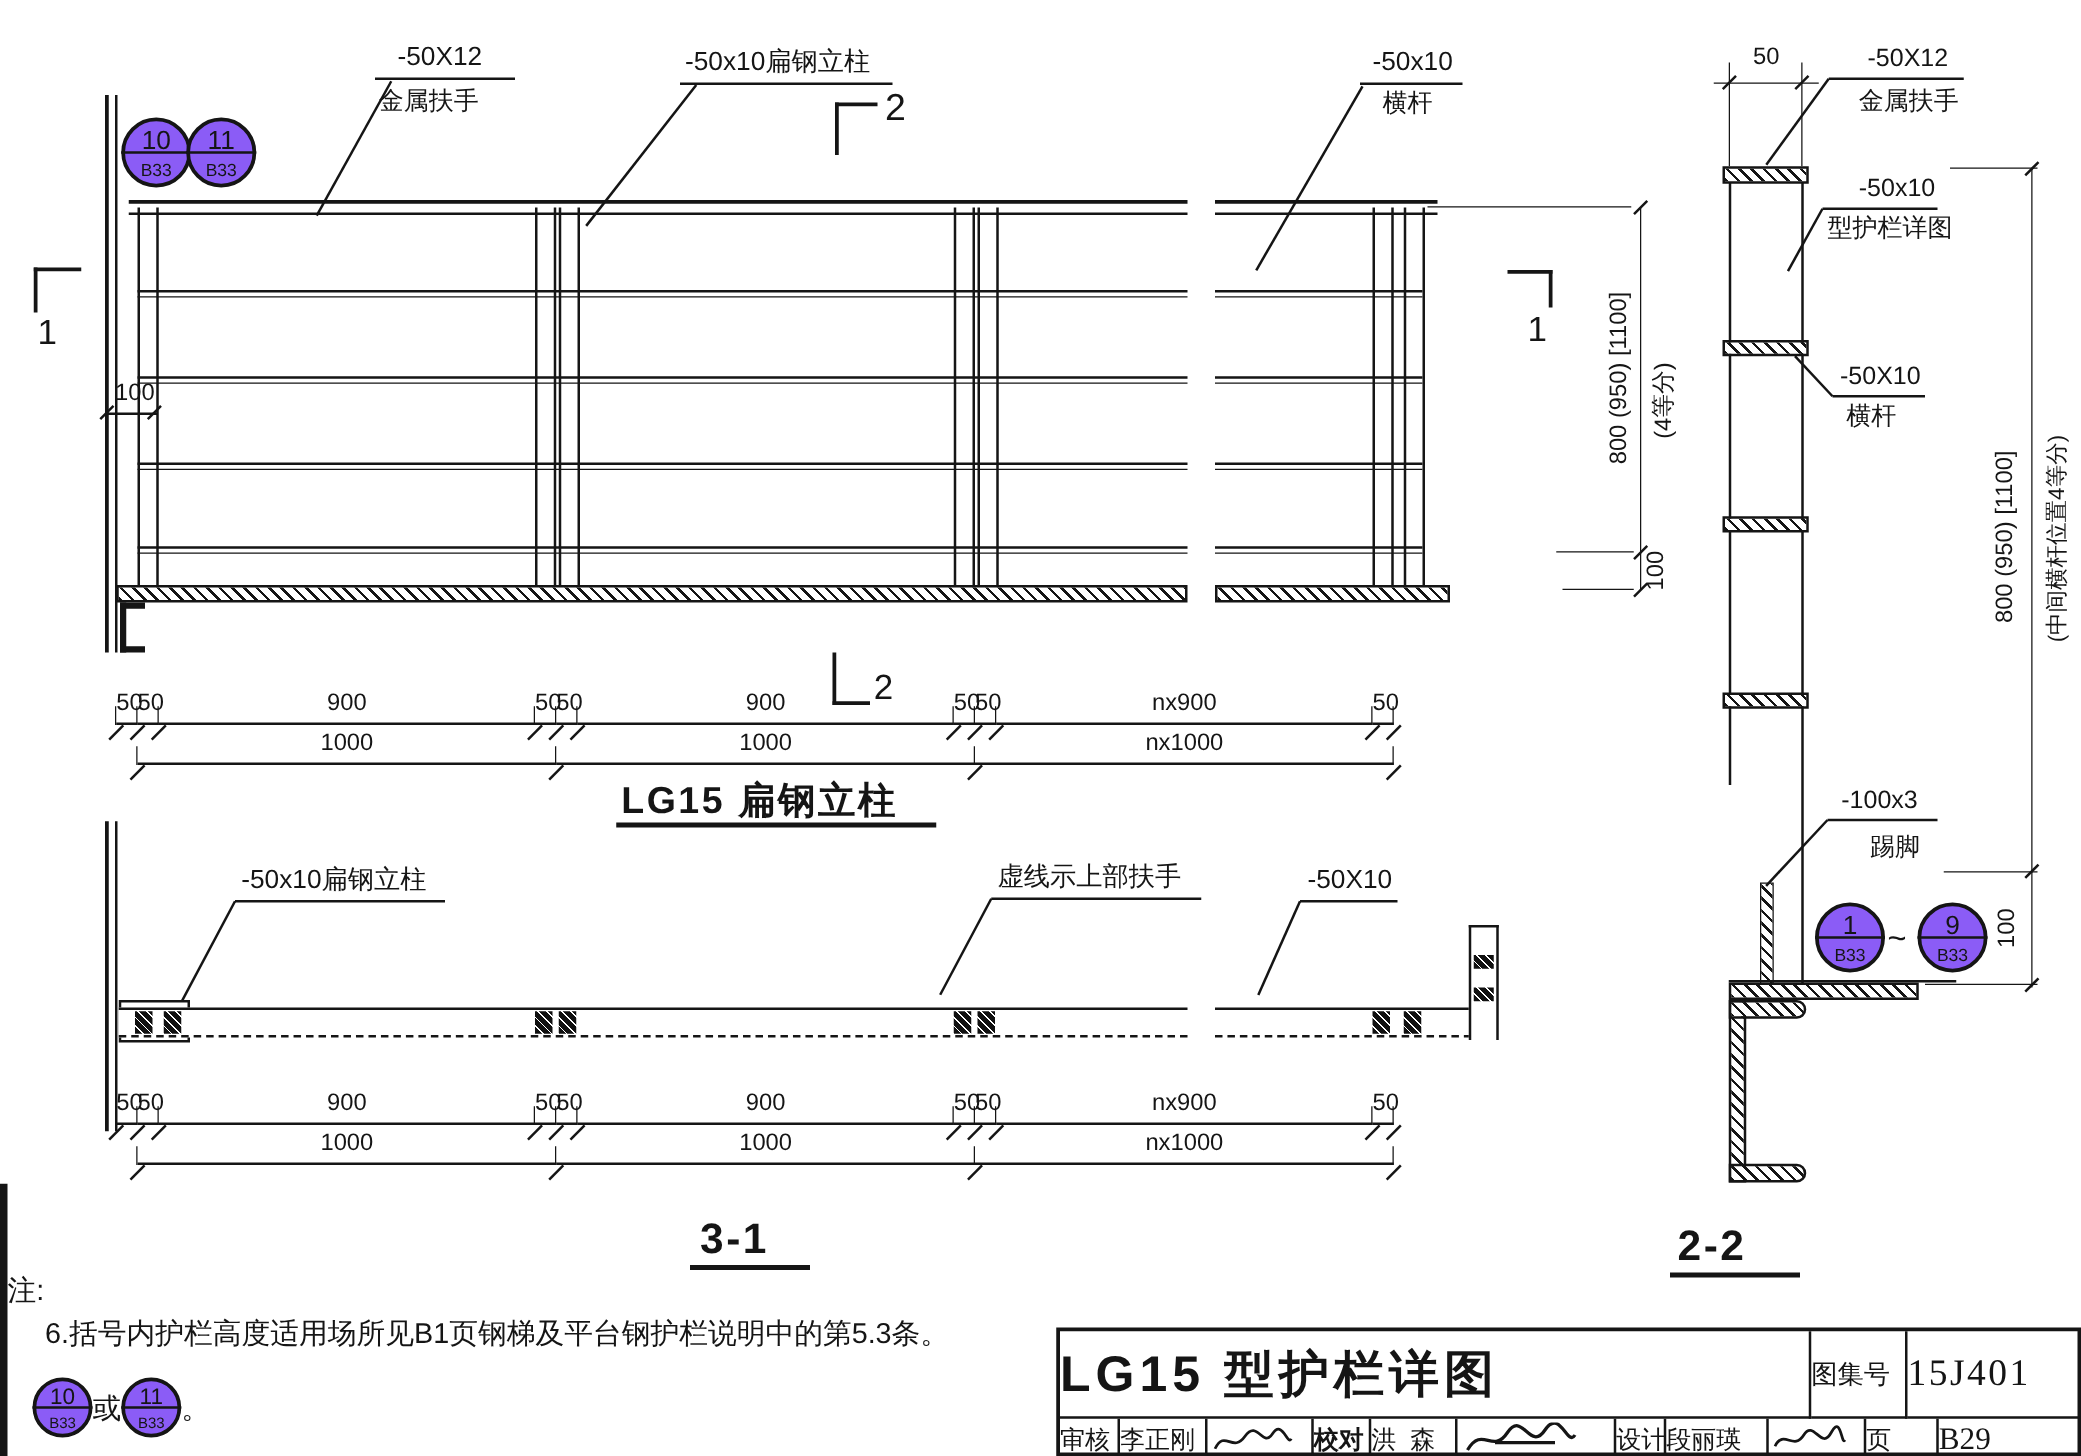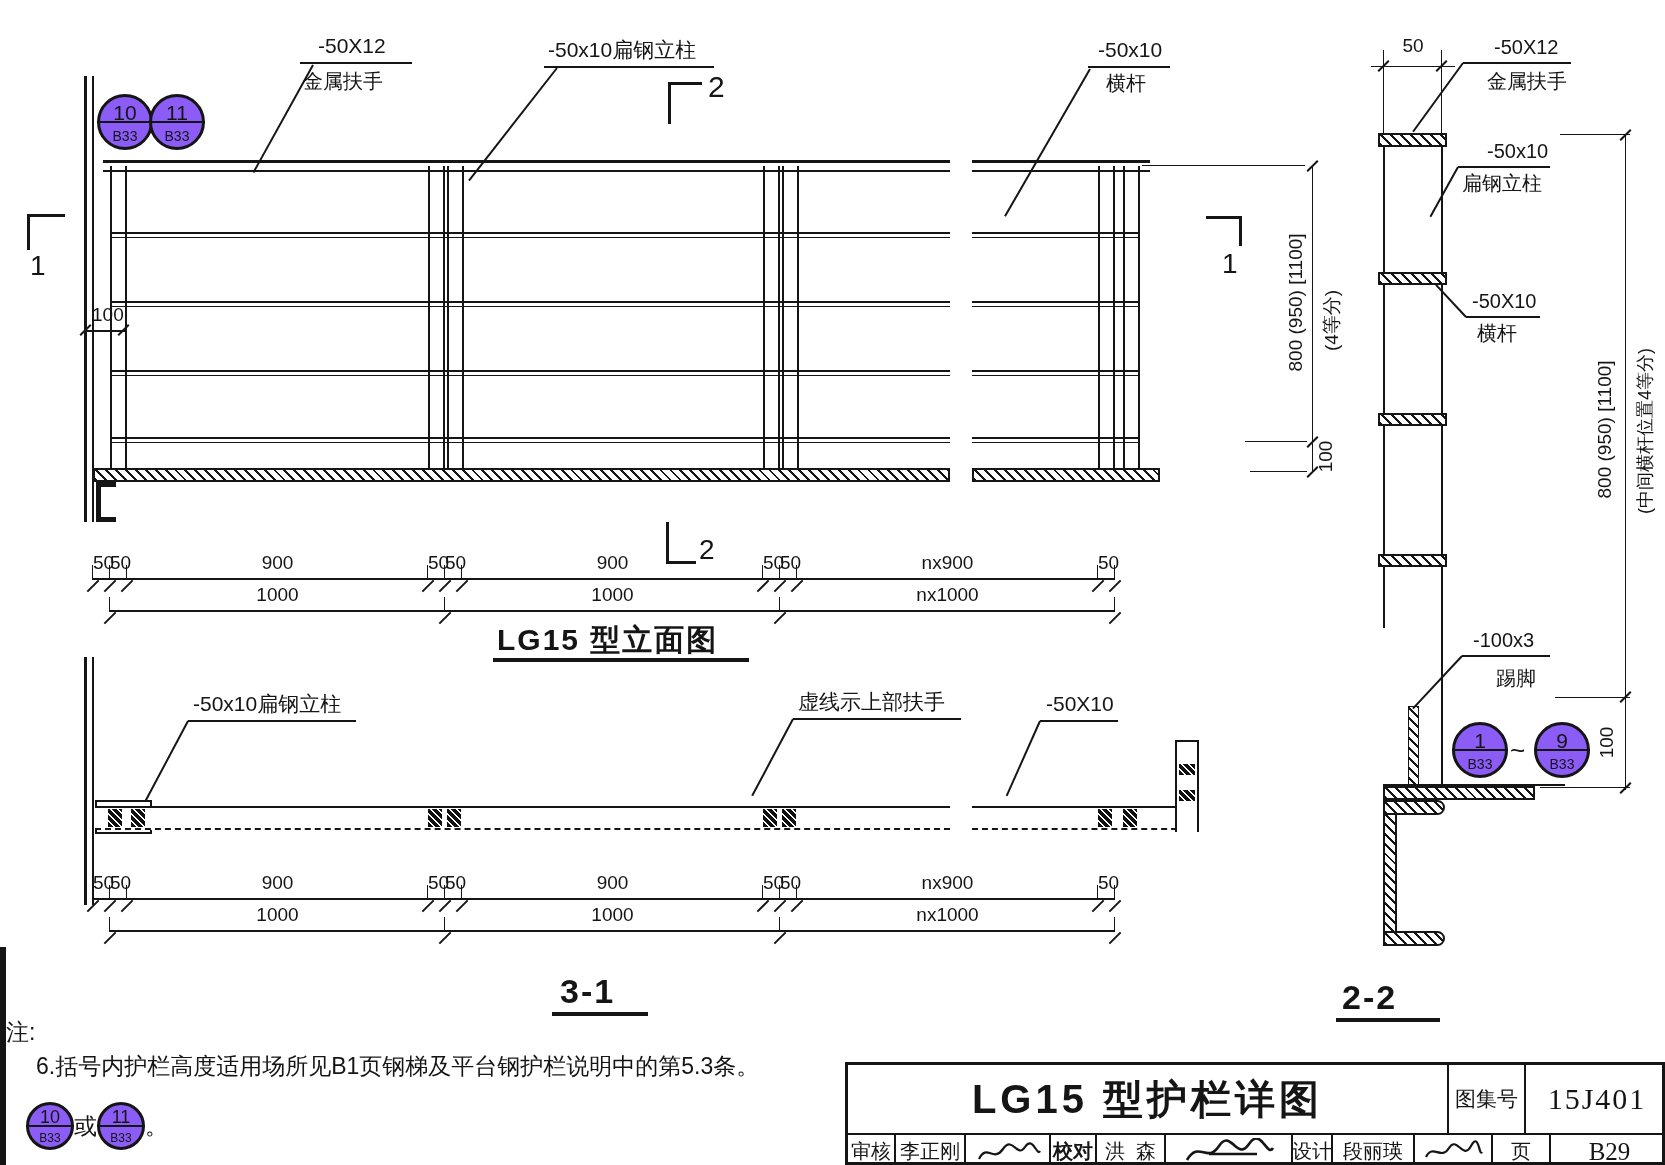--- a/index.html
+++ b/index.html
@@ -24,21 +24,21 @@
   .callout.inline .num{font-size:18px;top:2px;}
   .callout.inline .ref{font-size:12px;bottom:2px;}
   .dimrow{position:absolute;display:flex;}
   .seg{position:relative;flex:0 0 auto;height:100%;border-bottom:2px solid #151515;box-sizing:content-box;}
   .seg::before{content:"";position:absolute;left:-8px;bottom:-9px;width:16px;height:2px;background:#151515;transform:rotate(-45deg);}
   .seg::after{content:"";position:absolute;left:-1px;bottom:-2px;width:1px;height:15px;background:#151515;}
   .seg span{position:absolute;left:0;right:0;bottom:4px;text-align:center;font-size:19px;white-space:nowrap;}
   .pblock{position:absolute;background:repeating-linear-gradient(45deg,#111 0 4px,#fff 4px 5px);}
   .marker{font-size:30px;position:absolute;}
   .title{position:absolute;font-size:30px;font-weight:bold;white-space:nowrap;letter-spacing:2px;}
-  .tb-cell{position:absolute;box-sizing:border-box;border-right:2px solid #151515;display:flex;align-items:center;justify-content:center;white-space:nowrap;}
+  .tb-cell{position:absolute;box-sizing:border-box;border-right:2px solid #151515;display:flex;align-items:center;justify-content:flex-start;white-space:nowrap;}
 </style>
 </head>
 <body>
 
 <div id="sheet">
 
   <div>
     <div class="vl" style="left:84px;top:76px;height:446px;width:3px;"></div>
     <div class="vl" style="left:92px;top:76px;height:446px;"></div>
 
@@ -170,21 +170,21 @@
     <div class="hl" style="left:1142px;top:165px;width:163px;height:1px;"></div>
     <div class="hl" style="left:1245px;top:441px;width:62px;height:1px;"></div>
     <div class="hl" style="left:1250px;top:471px;width:57px;height:1px;"></div>
     <div class="tick" style="left:1305px;top:165px;"></div>
     <div class="tick" style="left:1305px;top:441px;"></div>
     <div class="tick" style="left:1305px;top:471px;"></div>
     <div class="lbl rot" style="left:1181px;top:292px;width:230px;">800 (950) [1100]</div>
     <div class="lbl rot" style="left:1277px;top:310px;width:110px;">(4等分)</div>
     <div class="lbl rot" style="left:1296px;top:446px;width:60px;">100</div>
 
-    <div class="title" style="left:497px;top:620px;">LG15 型立面图</div>
+    <div class="title" style="left:497px;top:620px;">LG15 扁钢立柱</div>
     <div class="hl" style="left:493px;top:658px;width:256px;height:4px;"></div>
   </div>
 
   <div>
     <div class="vl" style="left:84px;top:657px;height:248px;width:3px;"></div>
     <div class="vl" style="left:92px;top:657px;height:248px;"></div>
 
     <div style="position:absolute;left:95px;top:800px;width:57px;height:34px;box-sizing:border-box;border:2px solid #151515;background:#fff;"></div>
     <div style="position:absolute;left:95px;top:806px;width:855px;height:24px;box-sizing:border-box;border-top:2px solid #151515;border-bottom:2px dashed #151515;background:#fff;"></div>
     <div style="position:absolute;left:972px;top:806px;width:225px;height:24px;box-sizing:border-box;border-top:2px solid #151515;border-bottom:2px dashed #151515;background:#fff;"></div>
@@ -289,21 +289,21 @@
     <div class="hatch" style="left:1383px;top:800px;width:62px;height:15px;border-radius:0 10px 10px 0;"></div>
     <div class="hatch" style="left:1383px;top:931px;width:62px;height:15px;border-radius:0 10px 10px 0;"></div>
 
     <div class="lbl" style="left:1494px;top:36px;">-50X12</div>
     <div class="hl" style="left:1463px;top:62px;width:108px;"></div>
     <div class="lbl" style="left:1487px;top:70px;">金属扶手</div>
     <div class="ld" style="left:1463px;top:62px;width:85px;transform:rotate(126deg);"></div>
 
     <div class="lbl" style="left:1487px;top:140px;">-50x10</div>
     <div class="hl" style="left:1458px;top:166px;width:92px;"></div>
-    <div class="lbl" style="left:1462px;top:172px;">扁钢立柱</div>
+    <div class="lbl" style="left:1462px;top:172px;">型护栏详图</div>
     <div class="ld" style="left:1458px;top:166px;width:57px;transform:rotate(119deg);"></div>
 
     <div class="lbl" style="left:1472px;top:290px;">-50X10</div>
     <div class="hl" style="left:1466px;top:316px;width:74px;"></div>
     <div class="lbl" style="left:1477px;top:322px;">横杆</div>
     <div class="ld" style="left:1466px;top:316px;width:44px;transform:rotate(-133deg);"></div>
 
     <div class="lbl" style="left:1473px;top:629px;">-100x3</div>
     <div class="hl" style="left:1462px;top:655px;width:88px;"></div>
     <div class="lbl" style="left:1496px;top:667px;">踢脚</div>

